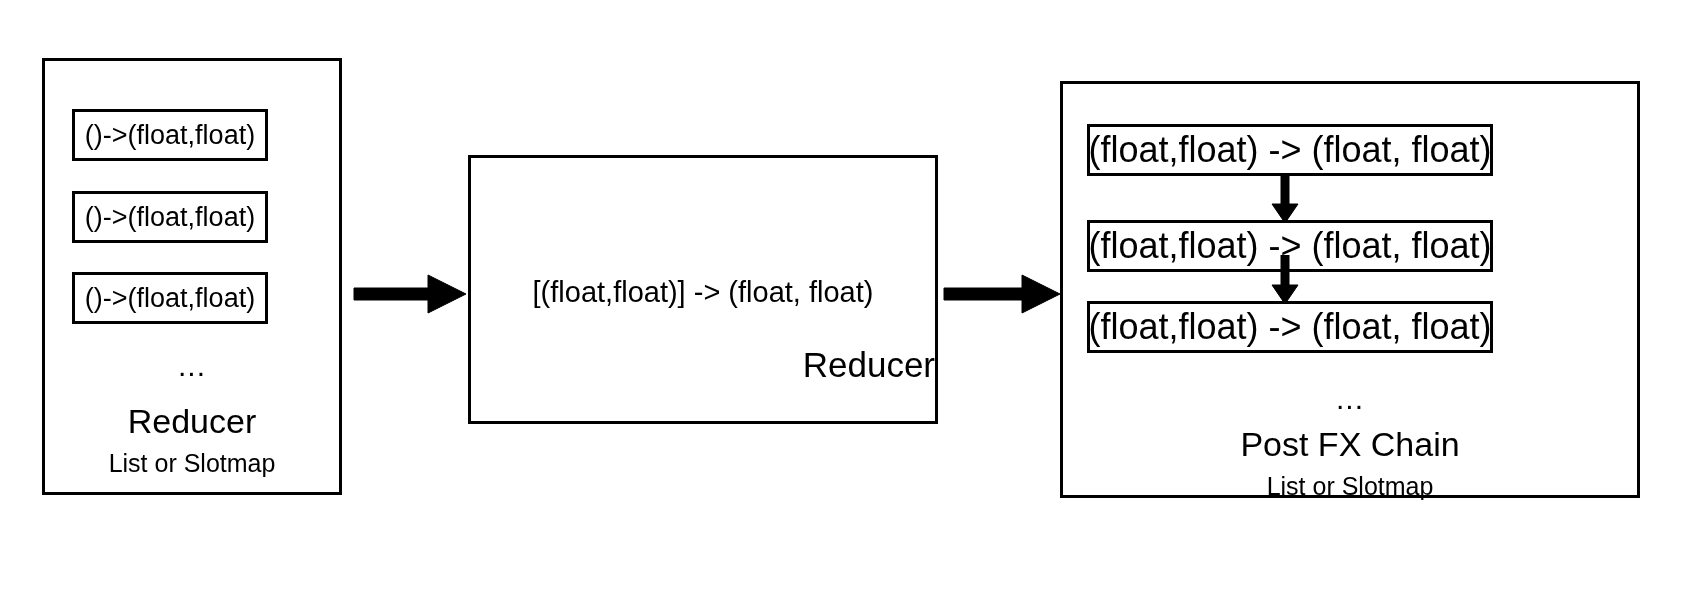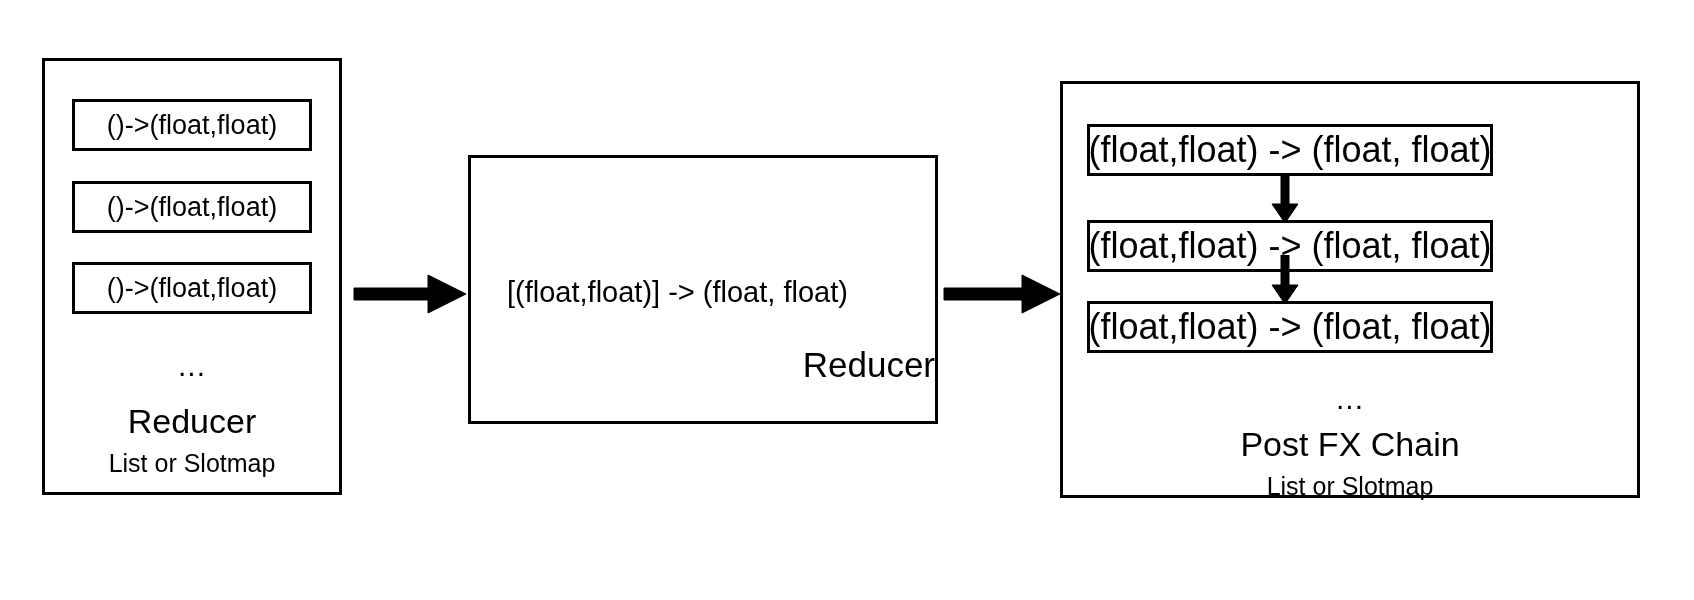--- a/index.html
+++ b/index.html
@@ -36,21 +36,21 @@
     background: #ffffff;
     display: flex;
     align-items: center;
     justify-content: center;
     font-size: 27px;
     line-height: 1;
     white-space: nowrap;
   }
 
   
-  .track-sig { left: 27px; width: 240px; height: 52px; }
+  .track-sig { left: 27px; width: 196px; height: 52px; margin-top: 10px; }
   #track-sig-0 { top: 38px; }
   #track-sig-1 { top: 120px; }
   #track-sig-2 { top: 201px; }
 
   
   .fx-sig { left: 24px; width: 406px; height: 52px; font-size: 36px; }
   #fx-sig-0 { top: 40px; }
   #fx-sig-1 { top: 136px; }
   #fx-sig-2 { top: 217px; }
 
@@ -88,24 +88,24 @@
   }
   #tracks-subcaption { top: 390px; }
   #fx-subcaption     { top: 390px; }
 
   
   #reducer-signature {
     position: absolute;
     left: 0;
     top: 120px;
     width: 100%;
+    text-align: center;
     font-size: 29px;
     line-height: 1;
     white-space: nowrap;
-    margin-left: 36px;
   }
   #reducer-title {
     position: absolute;
     left: 0;
     top: 189px;
     width: 100%;
     text-align: right;
     font-size: 35px;
     line-height: 1;
   }

